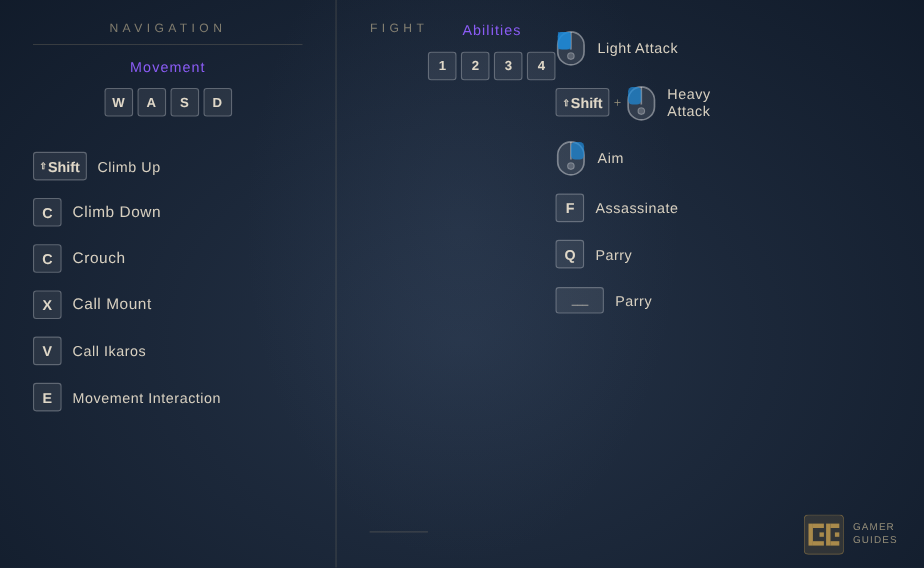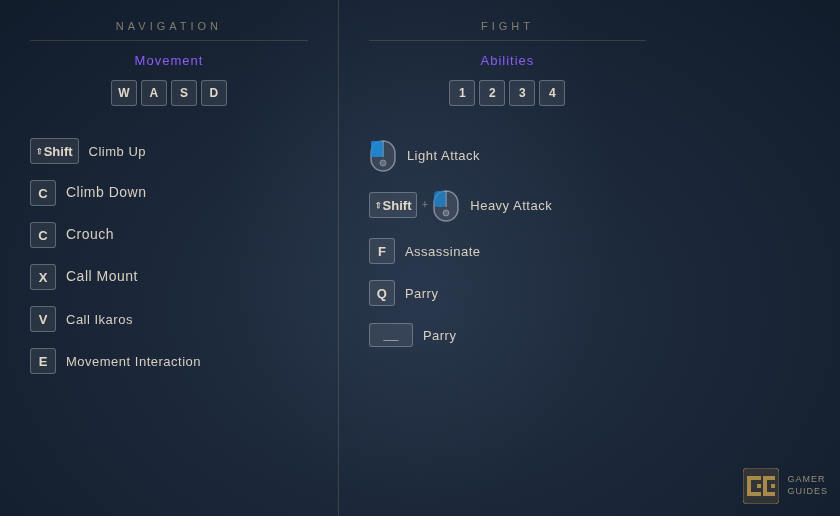--- a/index.html
+++ b/index.html
@@ -48,21 +48,21 @@
       padding: 20px 30px;
       display: flex;
       flex-direction: column;
     }
 
     
     .fight-panel {
       width: 420px;
       padding: 20px 30px;
       display: flex;
-      flex-direction: column;
+      flex-direction: row;
       border-left: 1px solid rgba(200,180,140,0.2);
     }
 
     .section-title {
       font-family: 'Arial', sans-serif;
       font-size: 11px;
       letter-spacing: 4px;
       color: rgba(200,185,150,0.6);
       text-transform: uppercase;
       text-align: center;
@@ -192,21 +192,21 @@
       font-family: Liberation Serif, serif;
       font-size: 10px;
       color: #e0d8c8;
       flex-shrink: 0;
     }
 
     
     .logo-area {
       position: absolute;
       bottom: 12px;
-      right: 12px;
+      right: 24px;
       z-index: 2;
       display: flex;
       align-items: center;
       gap: 8px;
     }
 
     .logo-icon {
       width: 36px;
       height: 36px;
     }
@@ -322,20 +322,29 @@
           <svg class="mouse-icon" viewBox="0 0 28 36">
             <rect x="2" y="4" width="24" height="30" rx="12" ry="12" fill="rgba(255,255,255,0.1)" stroke="rgba(255,255,255,0.4)" stroke-width="1.5"></rect>
             <line x1="14" y1="4" x2="14" y2="20" stroke="rgba(255,255,255,0.4)" stroke-width="1.5"></line>
             <rect x="2" y="4" width="12" height="16" rx="4" fill="rgba(30,140,220,0.7)"></rect>
             <circle cx="14" cy="26" r="3" fill="rgba(255,255,255,0.2)" stroke="rgba(255,255,255,0.3)" stroke-width="1"></circle>
           </svg>
         </div>
         <span class="action-label">Heavy Attack</span>
       </div>
 
+      <div class="action-row">
+        <svg class="mouse-icon" viewBox="0 0 28 36">
+          <rect x="2" y="4" width="24" height="30" rx="12" ry="12" fill="rgba(255,255,255,0.1)" stroke="rgba(255,255,255,0.4)" stroke-width="1.5"></rect>
+          <line x1="14" y1="4" x2="14" y2="20" stroke="rgba(255,255,255,0.4)" stroke-width="1.5"></line>
+          <rect x="14" y="4" width="12" height="16" rx="4" fill="rgba(30,140,220,0.7)" style="transform-origin:14px 12px"></rect>
+          <circle cx="14" cy="26" r="3" fill="rgba(255,255,255,0.2)" stroke="rgba(255,255,255,0.3)" stroke-width="1"></circle>
+        </svg>
+        <span class="action-label">Aim</span>
+      </div>
 
       <div class="action-row">
         <div class="action-key">F</div>
         <span class="action-label">Assassinate</span>
       </div>
 
       <div class="action-row">
         <div class="action-key">Q</div>
         <span class="action-label">Parry</span>
       </div>

